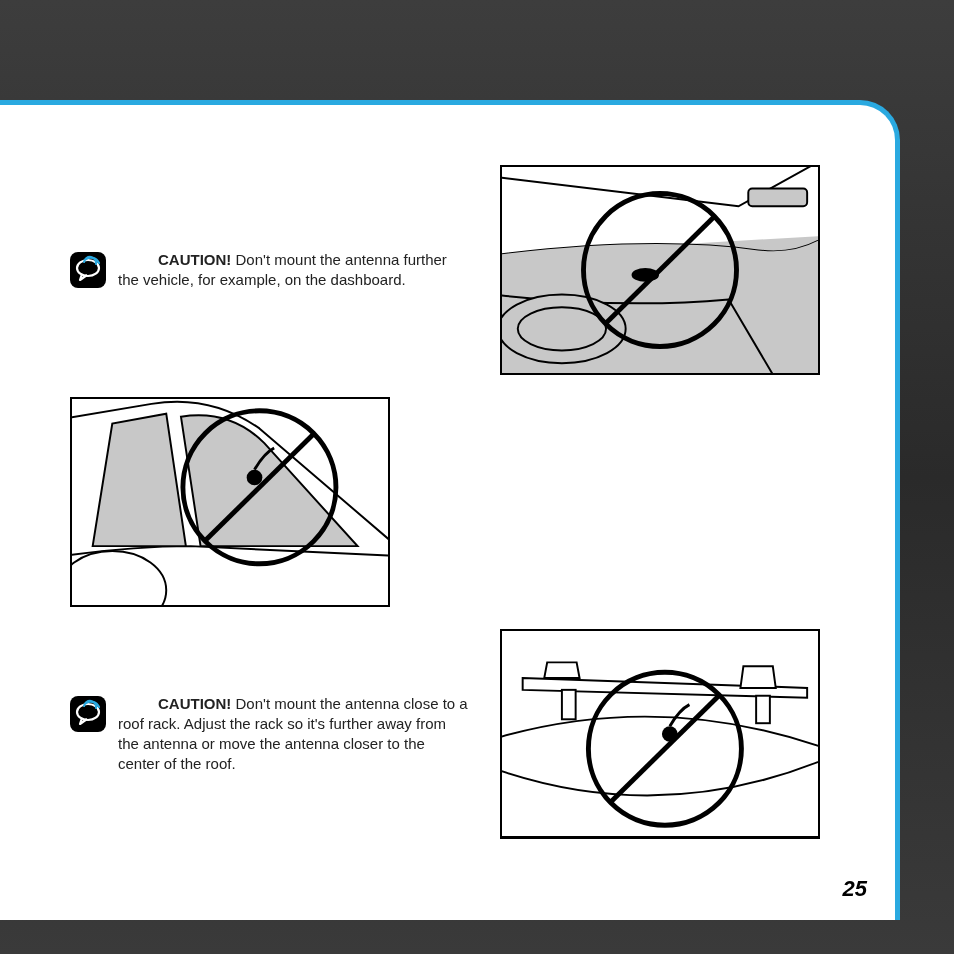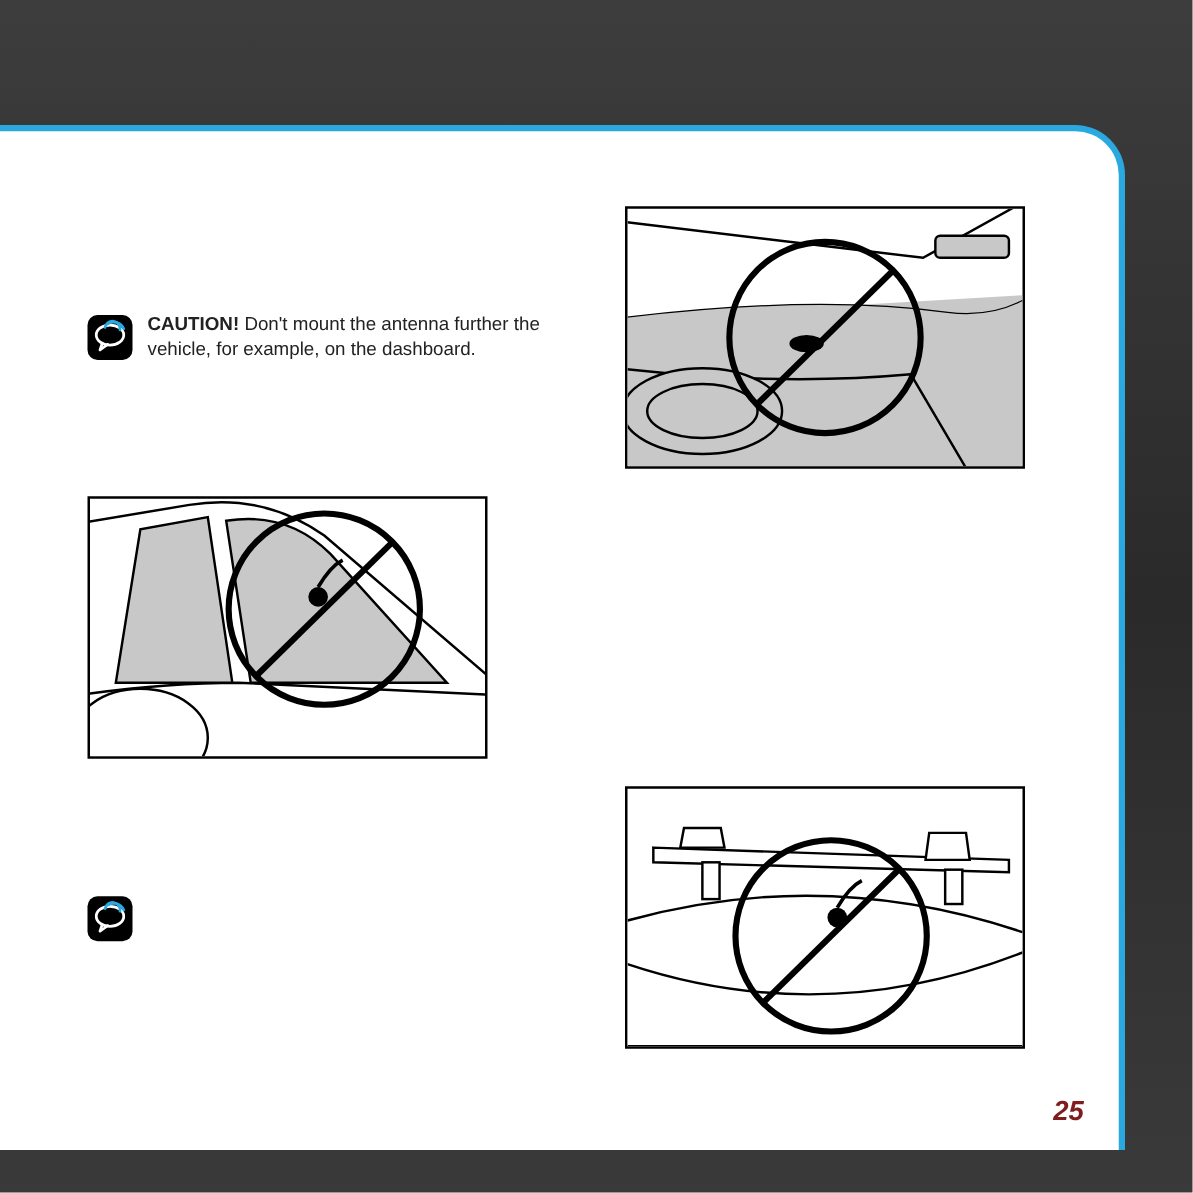--- a/index.html
+++ b/index.html
@@ -25,31 +25,31 @@
   .rows { display: flex; flex-direction: column; gap: 22px; }
   .row { display: flex; align-items: center; gap: 30px; }
   .textblock { display: flex; align-items: flex-start; gap: 12px; width: 400px; }
   .caution-icon {
     width: 36px; height: 36px; flex: 0 0 36px;
     background: #000; border-radius: 8px;
     display: flex; align-items: center; justify-content: center;
     margin-top: 2px;
   }
   .caution-text { font-size: 15px; line-height: 1.35; color: #222; }
-  .caution-text b { font-weight: 900; }
+  .caution-text b { font-weight: 900; margin-left: 40px; }
   .illus {
     width: 320px; height: 210px;
     border: 2px solid #000; background: #fff;
     position: relative; overflow: hidden;
   }
   .illus svg { width: 100%; height: 100%; display:block; }
   .page-num {
     position: absolute;
     bottom: 18px; right: 28px;
-    color: #7f1d1d;
+    color: #000000;
     font-weight: 900;
     font-size: 22px;
     font-style: italic;
   }
 </style>
 </head>
 <body>
 
 <div class="page">
   <div class="rows">
@@ -104,20 +104,24 @@
     <div class="row">
       <div class="textblock">
         <div class="caution-icon">
           <svg viewBox="0 0 36 36">
             <ellipse cx="18" cy="16" rx="11" ry="8" fill="none" stroke="#fff" stroke-width="2.2"></ellipse>
             <path d="M12 22 L10 28 L17 23" fill="none" stroke="#fff" stroke-width="2.2" stroke-linejoin="round"></path>
             <path d="M14 10 A6 6 0 0 1 26 12" fill="none" stroke="#2aa9e0" stroke-width="2.2" stroke-linecap="round"></path>
             <path d="M16 7 A9 9 0 0 1 29 11" fill="none" stroke="#2aa9e0" stroke-width="2.2" stroke-linecap="round"></path>
           </svg>
         </div>
+        <div class="caution-text">
+          <b>CAUTION!</b>
+          <span>Don't mount the antenna close to a roof rack. Adjust the rack so it's further away from the antenna or move the antenna closer to the center of the roof.</span>
+        </div>
       </div>
       <div class="illus">
         <svg viewBox="0 0 320 210">
           <path d="M-10 110 Q160 60 330 120 L330 210 L-10 210 Z" fill="#fff" stroke="#000" stroke-width="2"></path>
           <path d="M-10 140 Q160 200 330 130" fill="none" stroke="#000" stroke-width="2"></path>
           <path d="M20 48 L310 58 L310 68 L20 60 Z" fill="#fff" stroke="#000" stroke-width="2"></path>
           <rect x="60" y="60" width="14" height="30" fill="#fff" stroke="#000" stroke-width="2"></rect>
           <rect x="258" y="66" width="14" height="28" fill="#fff" stroke="#000" stroke-width="2"></rect>
           <path d="M45 32 L75 32 L78 48 L42 48 Z" fill="#fff" stroke="#000" stroke-width="2"></path>
           <path d="M245 36 L275 36 L278 58 L242 58 Z" fill="#fff" stroke="#000" stroke-width="2"></path>

